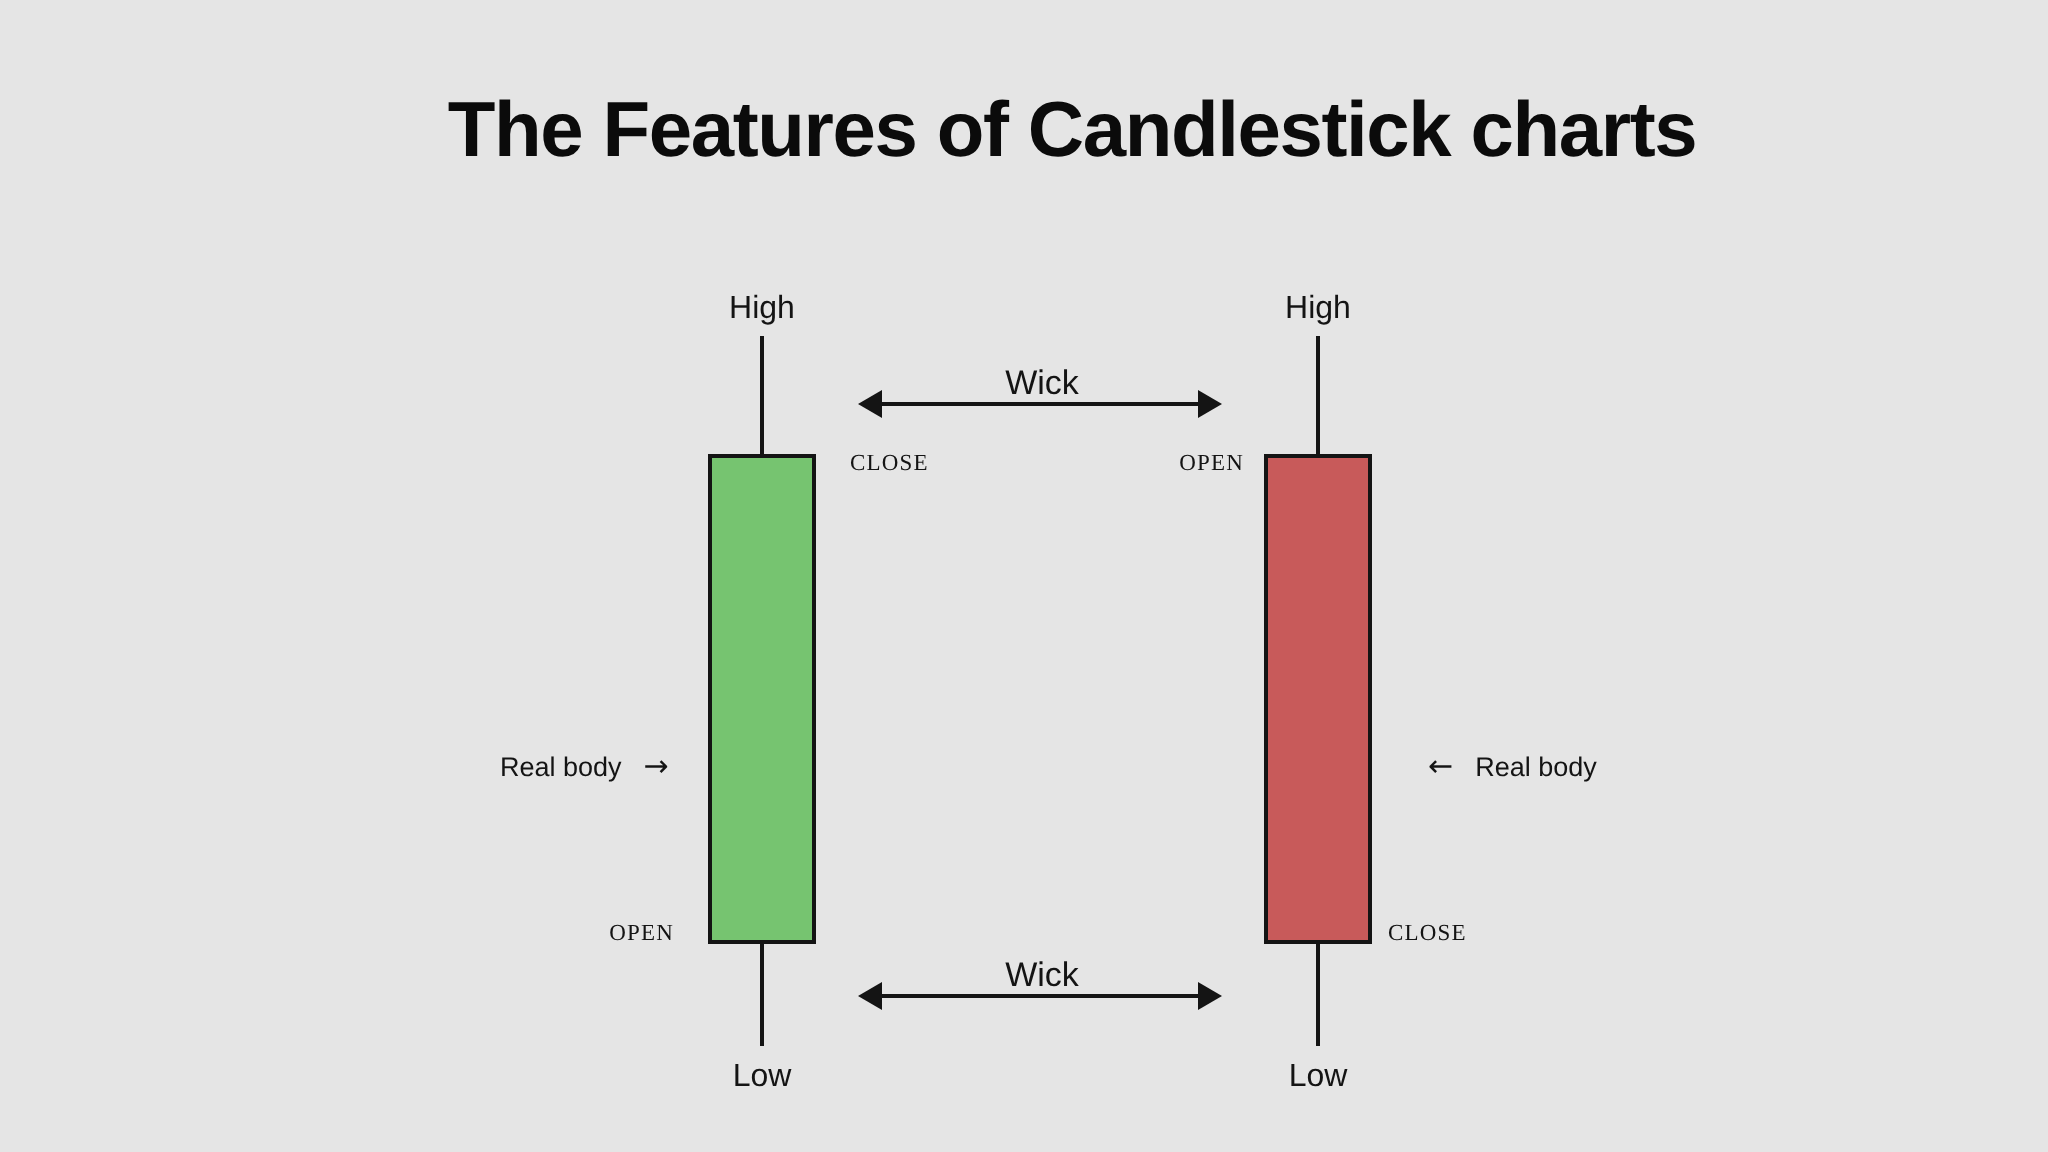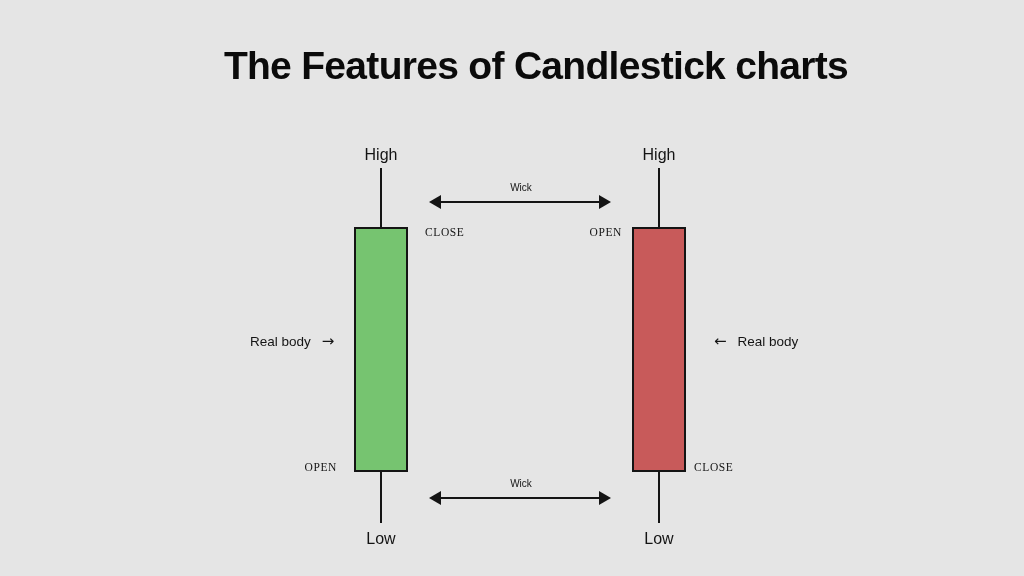--- a/index.html
+++ b/index.html
@@ -78,36 +78,37 @@
     white-space: nowrap;
   }
   .center-x { transform: translateX(-50%); }
   .right-x  { transform: translateX(-100%); text-align: right; }
 
   
   .measure { position: absolute; left: 0; top: 0; }
   .measure-label {
     position: absolute;
     font-family: "Liberation Sans", sans-serif;
-    font-size: 10px;
+    font-size: 17px;
     color: #141414;
     white-space: nowrap;
     transform: translateX(-50%);
   }
 
   
   .realbody {
     position: absolute;
     display: flex;
     align-items: flex-start;
     gap: 11px;
     font-family: "Liberation Sans", sans-serif;
     font-size: 13.5px;
     color: #141414;
     white-space: nowrap;
+    margin-top: 42px;
   }
   .arrow-glyph {
     font-family: "DejaVu Sans", sans-serif;
     font-size: 15px;
     line-height: 1;
     color: #141414;
   }
 </style>
 </head>
 <body>

